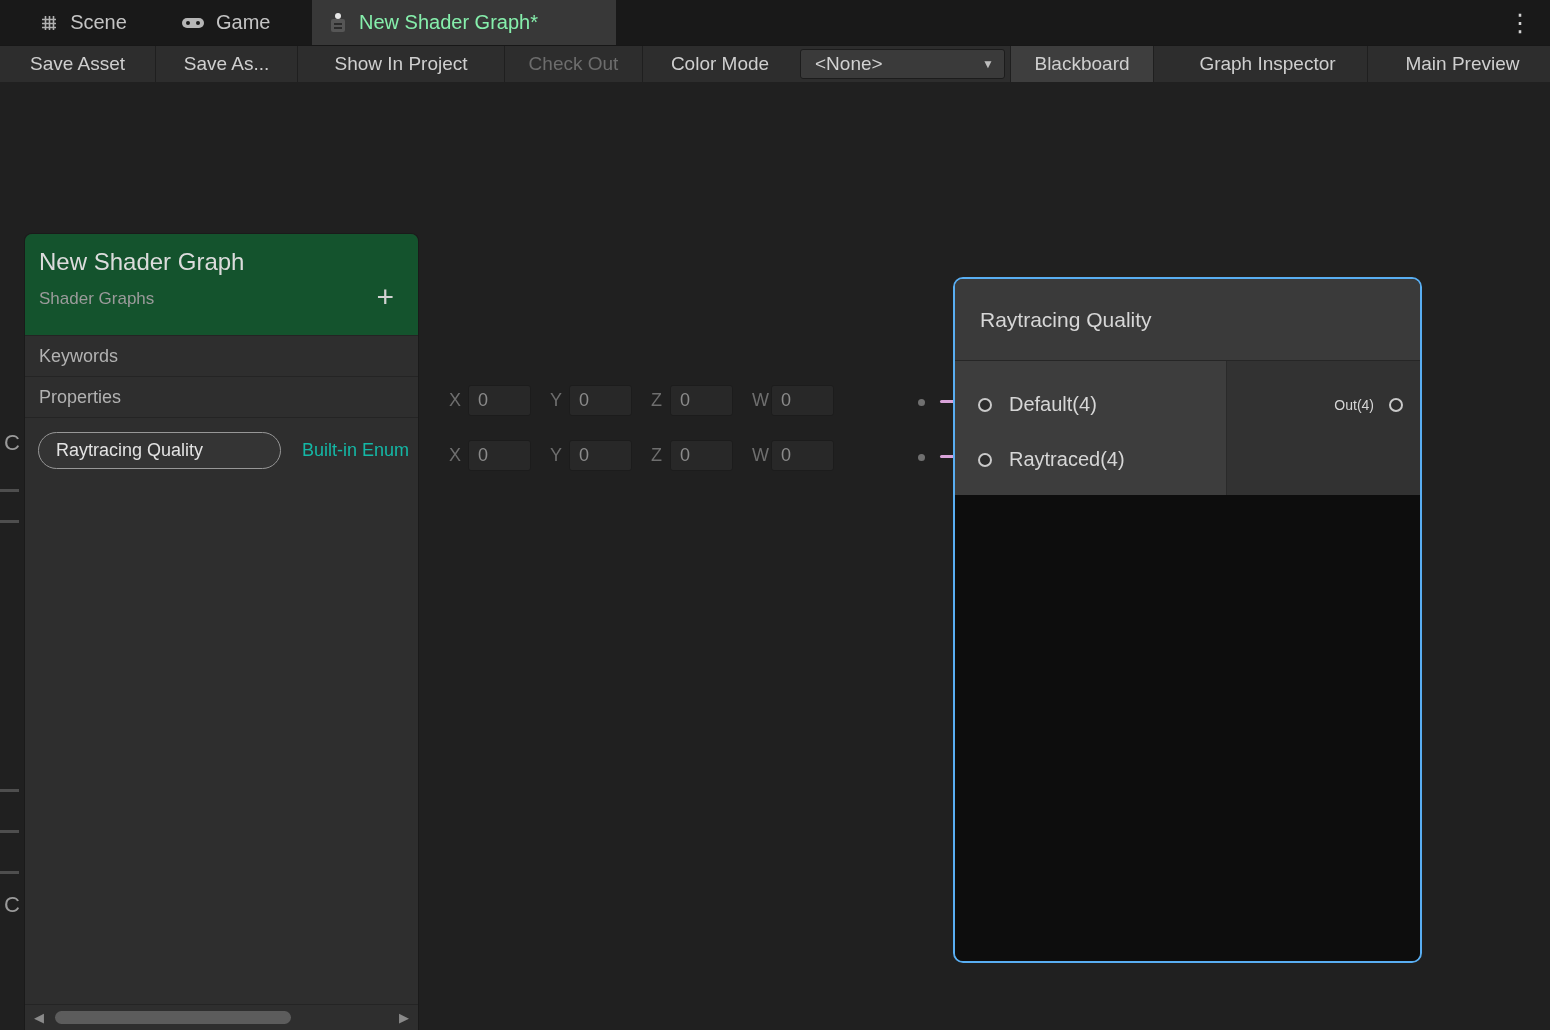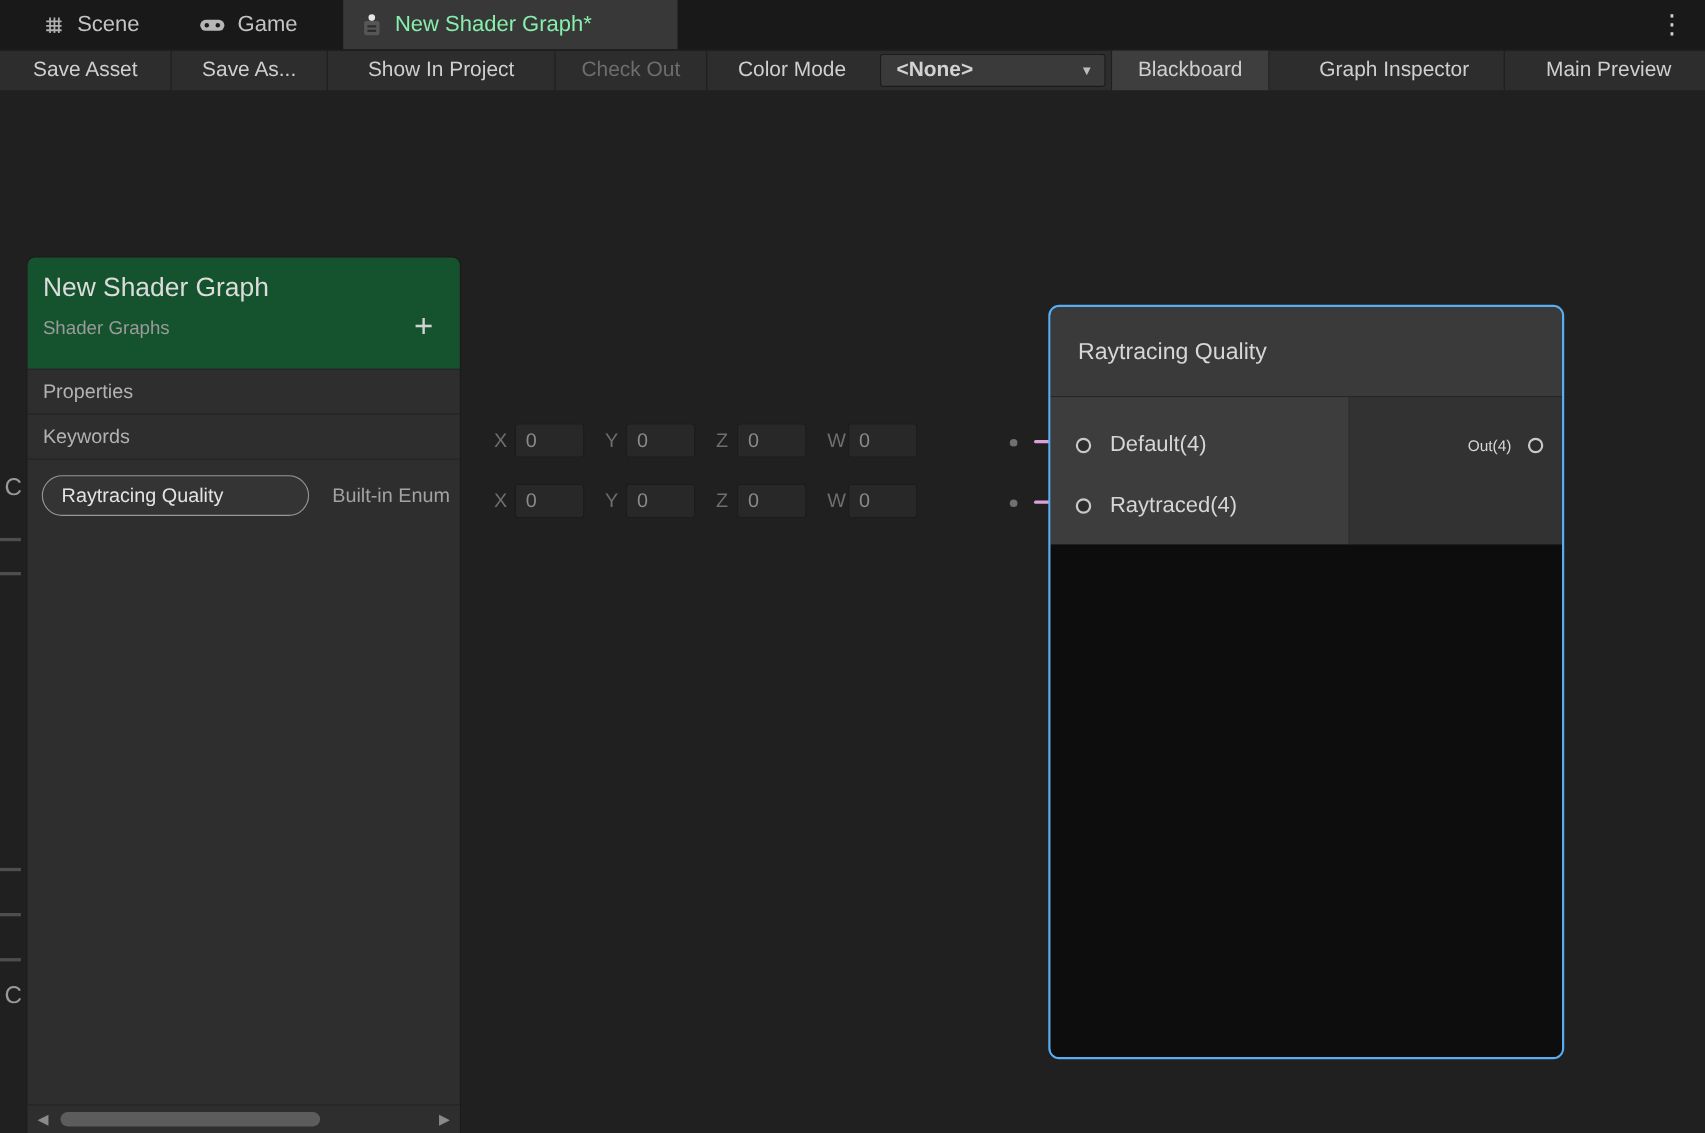--- a/index.html
+++ b/index.html
@@ -11,37 +11,37 @@
   .tab.active { background:#383838; color:#86efac; }
   .tab .ticon { display:flex; align-items:center; }
   .menu-dots { position:absolute; right:8px; top:0; height:45px; display:flex; align-items:center; padding:0 10px; font-size:24px; color:#d2d2d2; }
 
   
   .toolbar { position:absolute; top:45px; left:0; width:1550px; height:37px; background:#2d2d2d; border-top:1px solid #171717; }
   .tbtn { position:absolute; top:0; height:36px; display:flex; align-items:center; justify-content:center; font-size:19px; color:#cfcfcf; border-right:1px solid #1f1f1f; }
   .tbtn.dim { color:#6d6d6d; }
   .tbtn.plain { border-right:none; }
   .tbtn.lit { background:#3e3e3e; border-left:1px solid #1f1f1f; }
-  .dropdown { position:absolute; top:3px; height:30px; background:#3a3a3a; border:1px solid #1c1c1c; border-radius:3px; display:flex; align-items:center; justify-content:space-between; padding:0 10px 0 14px; font-size:19px; color:#d2d2d2;font-weight:bold; }
+  .dropdown { position:absolute; top:3px; height:30px; background:#3a3a3a; border:1px solid #1c1c1c; border-radius:3px; display:flex; align-items:center; justify-content:space-between; padding:0 10px 0 14px; font-size:19px; color:#d2d2d2; }
   .dropdown .arrow { font-size:12px; color:#bdbdbd; margin-left:14px; }
 
   
   .edge-frag-c { position:absolute; left:4px; font-size:22px; color:#9a9a9a; }
   .edge-dash { position:absolute; left:0; width:19px; height:3px; background:#4e4e4e; }
 
   
   .blackboard { position:absolute; left:24px; top:233px; width:395px; height:797px; background:#2e2e2e; border:1px solid #1a1a1a; border-bottom:none; border-radius:8px 8px 0 0; overflow:hidden; }
   .bb-header { height:101px; background:#14532d; position:relative; padding:14px 14px 0; }
   .bb-title { font-size:24px; color:#dcdcdc; }
   .bb-subtitle { font-size:17px; color:#9b9b9b; margin-top:13px; }
   .bb-add { position:absolute; right:24px; top:48px; font-size:30px; color:#d2d2d2; line-height:1; }
   .bb-row { height:41px; display:flex; align-items:center; padding-left:14px; font-size:18px; color:#b2b2b2; border-top:1px solid #242424; }
   .bb-content { position:relative; border-top:1px solid #242424; height:100%; }
   .bb-pill { position:absolute; left:13px; top:14px; width:243px; height:37px; border:1px solid #979797; border-radius:19px; background:#343434; display:flex; align-items:center; padding-left:17px; font-size:18px; color:#e3e3e3; }
-  .bb-pill-type { position:absolute; left:277px; top:22px; width:116px; font-size:18px; color:#a3a3a3; white-space:nowrap; overflow:hidden; }
+  .bb-pill-type { position:absolute; left:277px; top:22px; width:116px; font-size:18px; color:#14b8a6; white-space:nowrap; overflow:hidden; }
   .bb-scrollbar { position:absolute; left:0; right:0; bottom:0; height:26px; background:#2e2e2e; border-top:1px solid #242424; }
   .scroll-arrow { position:absolute; top:5px; font-size:13px; color:#8a8a8a; }
   .scroll-thumb { position:absolute; left:30px; top:6px; width:236px; height:13px; background:#5c5c5c; border-radius:7px; }
 
   
   .vec-row { position:absolute; left:443px; height:33px; display:flex; align-items:center; }
   .vec-group { display:flex; align-items:center; margin-right:13px; }
   .vec-label { width:25px; padding-left:6px; font-size:18px; color:#6e6e6e; }
   .vec-field { width:63px; height:31px; background:#282828; border:1px solid #1c1c1c; border-radius:3px; color:#8b8b8b; font-size:18px; display:flex; align-items:center; padding-left:9px; }
   .port-dot { position:absolute; width:7px; height:7px; border-radius:50%; background:#707070; }
@@ -181,22 +181,22 @@
   </div>
   <div class="node-preview"></div>
 </div>
 
 <div class="blackboard">
   <div class="bb-header">
     <div class="bb-title">New Shader Graph</div>
     <div class="bb-subtitle">Shader Graphs</div>
     <div class="bb-add">+</div>
   </div>
+  <div class="bb-row">Keywords</div>
   <div class="bb-row">Properties</div>
-  <div class="bb-row">Keywords</div>
   <div class="bb-content">
     <div class="bb-pill">Raytracing Quality</div>
     <div class="bb-pill-type">Built-in Enum</div>
   </div>
   <div class="bb-scrollbar">
     <div class="scroll-arrow" style="left:9px;">◀</div>
     <div class="scroll-thumb"></div>
     <div class="scroll-arrow" style="right:9px;">▶</div>
   </div>
 </div>

